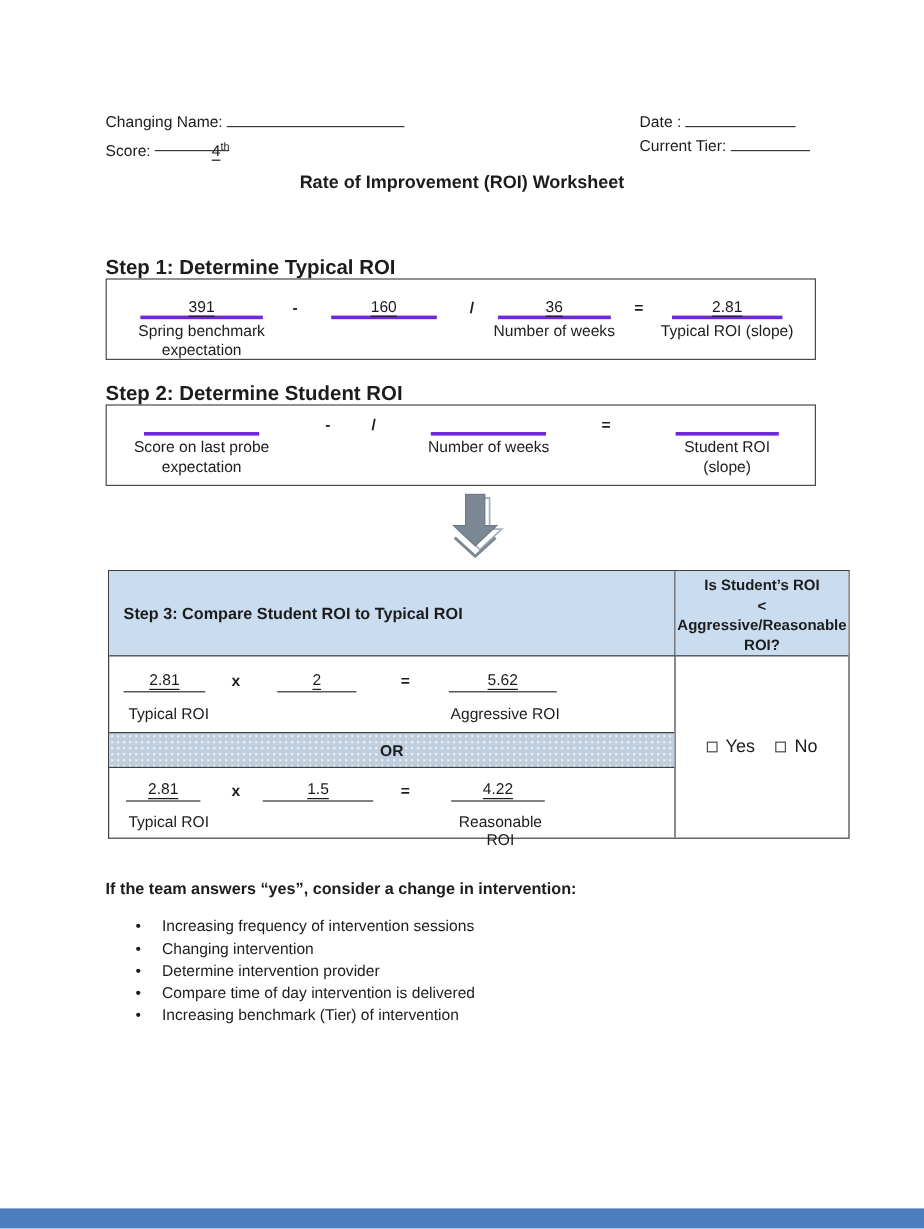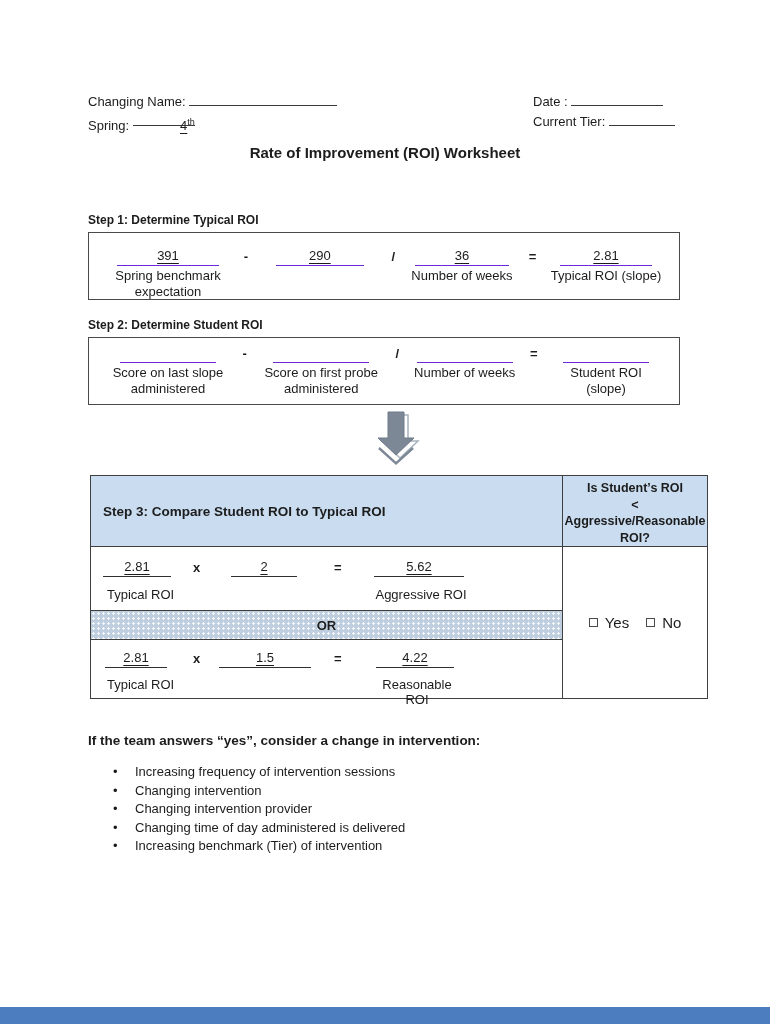--- a/index.html
+++ b/index.html
@@ -24,30 +24,30 @@
   .hdr-left  { position: absolute; left: 88px;  top: 92px; line-height: 20px; }
   .hdr-right { position: absolute; left: 533px; top: 92px; line-height: 20px; }
   .hdr-row { white-space: nowrap; }
   .grade-blank { width: 62px; text-align: right; font-size: 13px; }
   sup { font-size: 9px; }
   .doc-title {
     position: absolute; left: 0; right: 0; top: 144px;
     text-align: center; font-weight: bold; font-size: 15px;
   }
   
-  .step-heading { position: absolute; left: 88px; font-weight: bold; font-size: 12px; }
+  .step-heading { position: absolute; left: 88px; font-weight: bold; font-size: 17px; }
   .calc-box {
     position: absolute; left: 88px; width: 592px; height: 68px;
     border: 1px solid #4a4a4a;
   }
   .calc-flex { display: flex; justify-content: space-between; padding: 0 10px; }
   .calc-cell { display: flex; flex-direction: column; align-items: center; }
   .cell-line {
     text-align: center;
-    border-bottom: 1px solid #6d28d9;
+    border-bottom: 3px solid #6d28d9;
     height: 18px; font-size: 13px;
   }
   .val { text-decoration: underline; text-underline-offset: 3px; }
   .cell-label { text-align: center; font-size: 13px; line-height: 16px; margin-top: 2px; }
   .op { font-size: 13px; line-height: 18px; font-weight: bold; }
   .s1-pad { padding-top: 15px; }
   .s2-pad { padding-top: 7px; }
   
   .arrow-wrap { position: absolute; left: 372px; top: 411px; width: 52px; height: 60px; }
   
@@ -101,21 +101,21 @@
 <body>
 
 <div class="page">
 
   <div class="hdr-left">
     <div class="hdr-row">
       <span>Changing Name:</span>
       <span class="blank" style="width:148px"></span>
     </div>
     <div class="hdr-row">
-      <span>Spring:</span>
+      <span>Score:</span>
       <span class="blank grade-blank"><span class="val">4</span><sup>th</sup></span>
     </div>
   </div>
   <div class="hdr-right">
     <div class="hdr-row">
       <span>Date :</span>
       <span class="blank" style="width:92px"></span>
     </div>
     <div class="hdr-row">
       <span>Current Tier:</span>
@@ -127,47 +127,43 @@
 
   <div class="step-heading" style="top:213px">Step 1: Determine Typical ROI</div>
   <div class="calc-box" style="top:232px">
     <div class="calc-flex s1-pad">
       <div class="calc-cell" style="width:138px">
         <span class="cell-line" style="width:102px"><span class="val">391</span></span>
         <span class="cell-label">Spring benchmark expectation</span>
       </div>
       <span class="op">-</span>
       <div class="calc-cell" style="width:130px">
-        <span class="cell-line" style="width:88px"><span class="val">290</span></span>
+        <span class="cell-line" style="width:88px"><span class="val">160</span></span>
       </div>
       <span class="op">/</span>
       <div class="calc-cell" style="width:120px">
         <span class="cell-line" style="width:94px"><span class="val">36</span></span>
         <span class="cell-label">Number of weeks</span>
       </div>
       <span class="op">=</span>
       <div class="calc-cell" style="width:126px">
         <span class="cell-line" style="width:92px"><span class="val">2.81</span></span>
         <span class="cell-label">Typical ROI (slope)</span>
       </div>
     </div>
   </div>
 
   <div class="step-heading" style="top:318px">Step 2: Determine Student ROI</div>
   <div class="calc-box" style="top:337px">
     <div class="calc-flex s2-pad">
       <div class="calc-cell" style="width:138px">
         <span class="cell-line" style="width:96px"><span class="val"></span></span>
-        <span class="cell-label">Score on last slope administered</span>
+        <span class="cell-label">Score on last probe expectation</span>
       </div>
       <span class="op">-</span>
-      <div class="calc-cell" style="width:138px">
-        <span class="cell-line" style="width:96px"><span class="val"></span></span>
-        <span class="cell-label">Score on first probe administered</span>
-      </div>
       <span class="op">/</span>
       <div class="calc-cell" style="width:120px">
         <span class="cell-line" style="width:96px"><span class="val"></span></span>
         <span class="cell-label">Number of weeks</span>
       </div>
       <span class="op">=</span>
       <div class="calc-cell" style="width:126px">
         <span class="cell-line" style="width:86px"><span class="val"></span></span>
         <span class="cell-label" style="width:84px">Student ROI (slope)</span>
       </div>
@@ -229,25 +225,25 @@
     <li>
         <span class="bullet-dot">•</span>
         <span>Increasing frequency of intervention sessions</span>
       </li>
     <li>
         <span class="bullet-dot">•</span>
         <span>Changing intervention</span>
       </li>
     <li>
         <span class="bullet-dot">•</span>
-        <span>Changing intervention provider</span>
-      </li>
-    <li>
-        <span class="bullet-dot">•</span>
-        <span>Changing time of day administered is delivered</span>
+        <span>Determine intervention provider</span>
+      </li>
+    <li>
+        <span class="bullet-dot">•</span>
+        <span>Compare time of day intervention is delivered</span>
       </li>
     <li>
         <span class="bullet-dot">•</span>
         <span>Increasing benchmark (Tier) of intervention</span>
       </li>
   </ul>
 
   <div class="footer-bar" style="background: rgb(76, 126, 191);"></div>
 
 </div>

